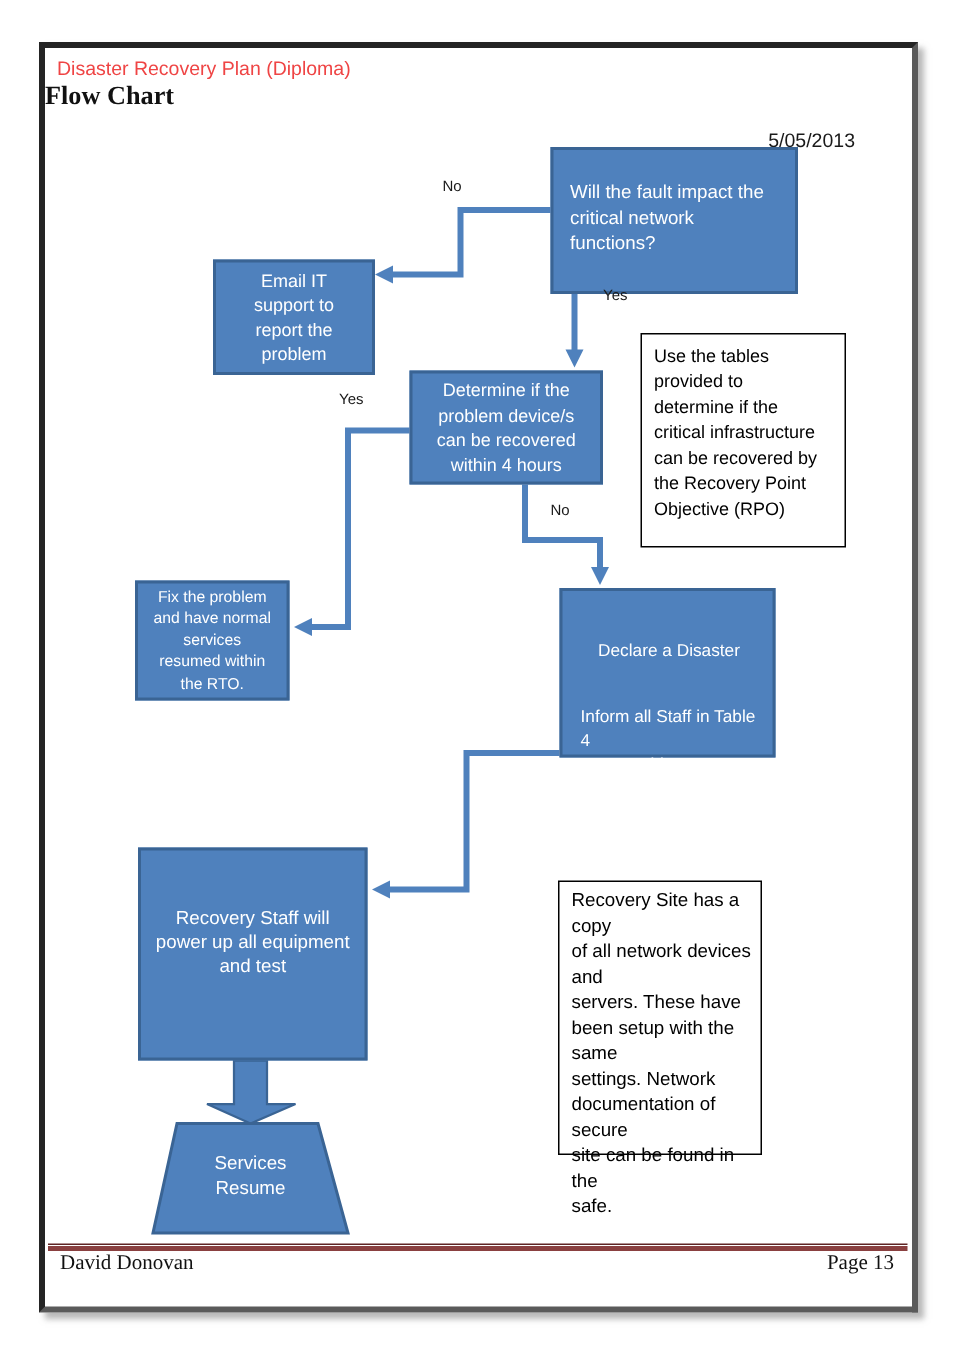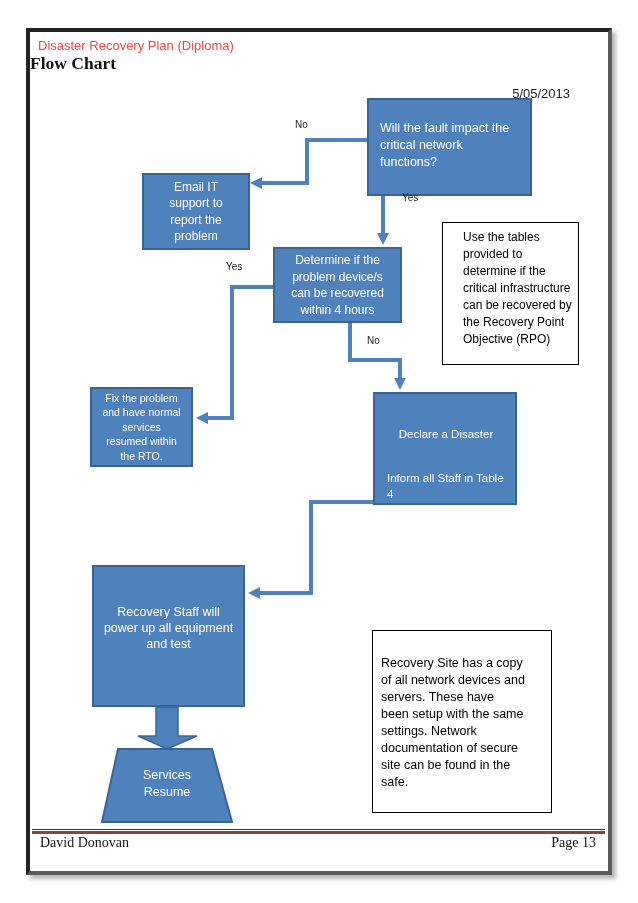--- a/index.html
+++ b/index.html
@@ -30,24 +30,24 @@
                 padding:16px 10px 0 12px;font-size:11.5px;line-height:16px;}
   .declare-title{text-align:center;margin:0 0 12px 0;}
   .declare-body{text-align:left;white-space:pre-line;margin:0;}
   .node-recovery{left:62px;top:533px;width:153px;height:142px;padding-bottom:16px;
                  font-size:12.5px;line-height:16px;}
   .services-label{position:absolute;left:72px;top:735px;width:130px;text-align:center;
                   color:#fff;font-size:12.5px;line-height:17px;white-space:pre-line;}
 
   .note{position:absolute;box-sizing:border-box;background:#fff;border:1.5px solid #000;
         color:#000;white-space:pre-line;text-align:left;}
-  .note-rpo{left:412px;top:190px;width:137px;height:143px;padding:6px 2px 0 20px;
+  .note-rpo{left:397px;top:190px;width:137px;height:143px;padding:6px 2px 0 8px;
             font-size:12px;line-height:17px;}
-  .note-site{left:342px;top:555px;width:180px;height:183px;padding:24px 2px 0 8px;
-             font-size:12.5px;line-height:17px;margin-top:43px;}
+  .note-site{left:342px;top:555px;width:136px;height:183px;padding:4px 2px 0 8px;
+             font-size:12.5px;line-height:17px;}
 
   .lbl{position:absolute;font-size:10px;color:#1a1a1a;}
   .lbl-no-top{left:265px;top:87px;}
   .lbl-yes-top{left:372px;top:160px;}
   .lbl-yes-left{left:196px;top:229px;}
   .lbl-no-mid{left:337px;top:303px;}
 
   .footer-rule{position:absolute;left:2px;top:797px;width:573px;height:5px;
                background:linear-gradient(to bottom,#5f2424 0,#5f2424 1px,#ffffff 1px,#ffffff 2px,#8a4040 2px,#8a4040 5px);}
   .footer-author{position:absolute;left:10px;top:803px;font-family:"Liberation Serif",serif;

